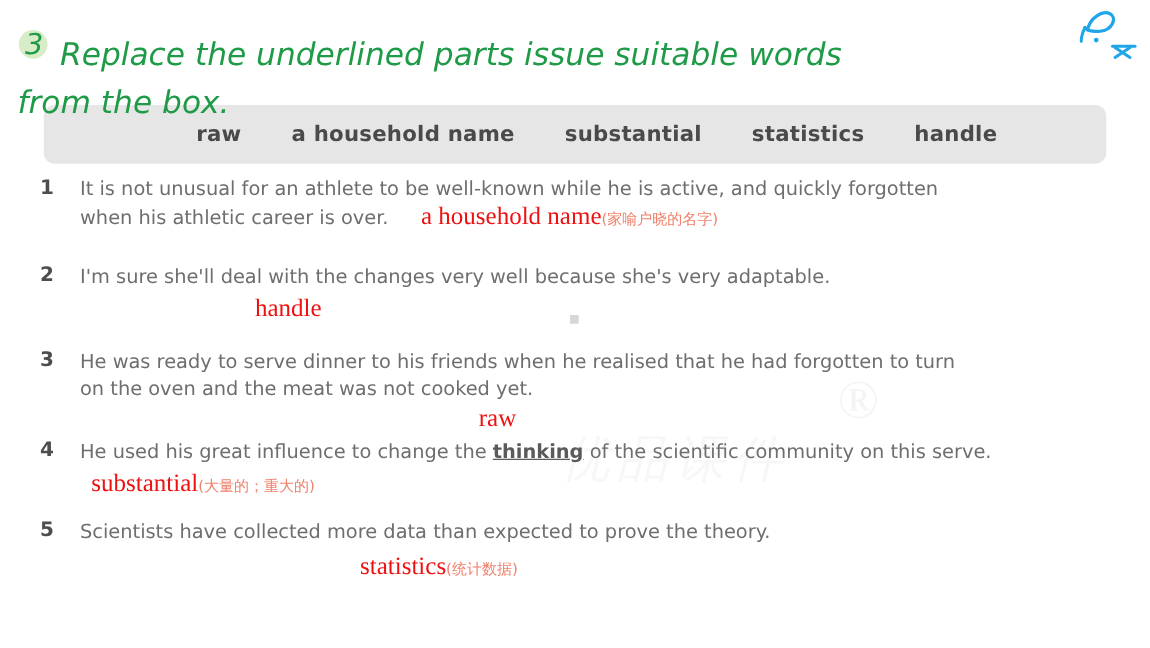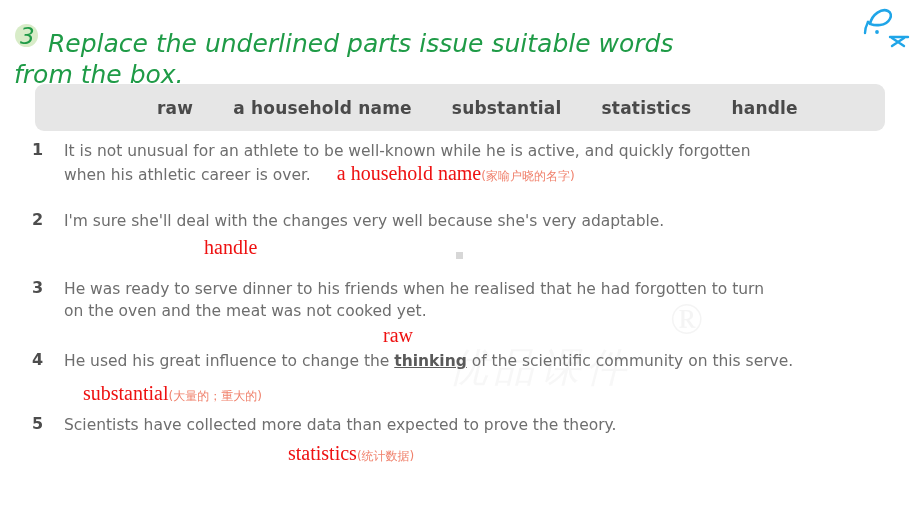--- a/index.html
+++ b/index.html
@@ -103,21 +103,21 @@
     position: absolute;
     left: 8px;
     top: -4px;
     font-family: "DejaVu Sans", sans-serif;
     font-style: italic;
     font-size: 23px;
     color: #1f9b47;
   }
   .heading-l1 { padding-left: 4px; }
   .heading-l2 {
-    margin-top: 2px;
+    margin-top: 9px;
     padding-left: 6px;
   }
 
   
   .wordbank {
     position: absolute;
     left: 35px;
     top: 84px;
     width: 850px;
     height: 47px;
@@ -274,21 +274,21 @@
       <div class="sentence"><span>on the oven and the meat was </span><span class="u">not cooked yet</span><span>.</span></div>
       <div class="ans-row">
         <span class="answer ans-abs" style="left:319px; top:2px;"><span>raw</span><span class="gloss"></span></span>
       </div>
     </div>
 
     <div class="item" style="height:64px;">
       <span class="item-num">4</span>
       <div class="sentence"><span>He used his great influence to change the </span><span class="b">thinking</span><span> of the scientific community on this serve.</span></div>
       <div class="ans-row">
-        <span class="answer ans-abs" style="left:19px; top:4px;margin-top:6px;"><span>substantial</span><span class="gloss">(大量的；重大的)</span></span>
+        <span class="answer ans-abs" style="left:9px; top:4px;"><span>substantial</span><span class="gloss">(大量的；重大的)</span></span>
       </div>
     </div>
 
     <div class="item" style="height:60px;">
       <span class="item-num">5</span>
       <div class="sentence"><span>Scientists have collected more </span><span class="u">data</span><span> than expected to prove the theory.</span></div>
       <div class="ans-row">
         <span class="answer ans-abs" style="left:224px; top:6px;"><span>statistics</span><span class="gloss">(统计数据)</span></span>
       </div>
     </div>

